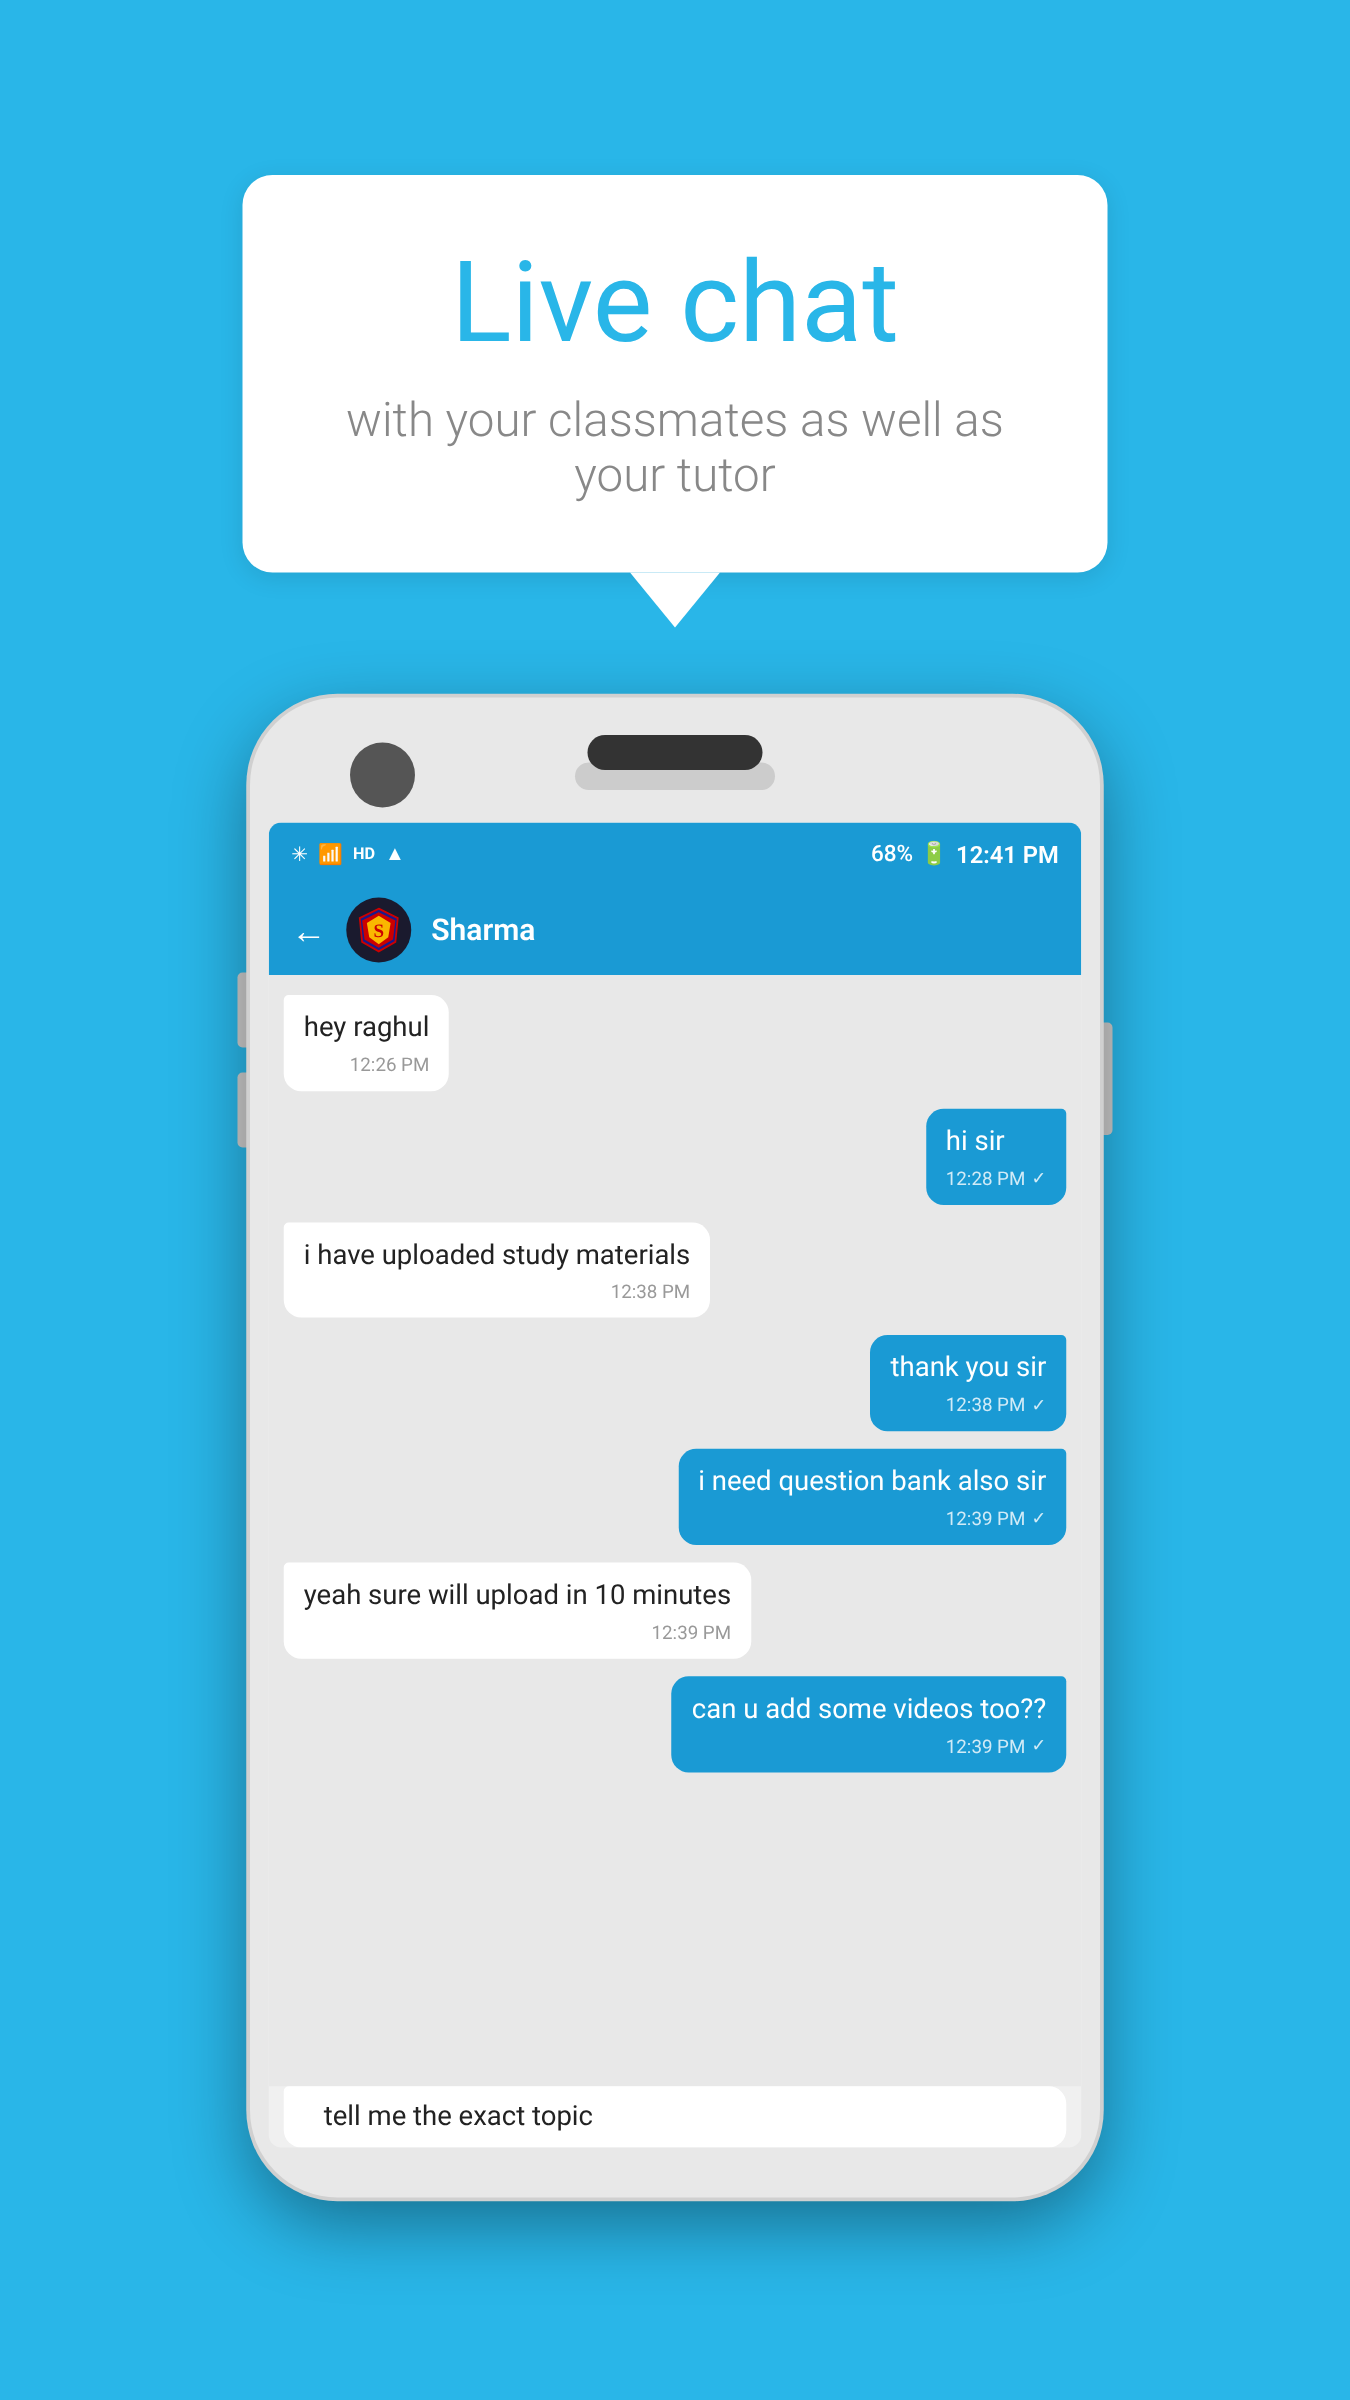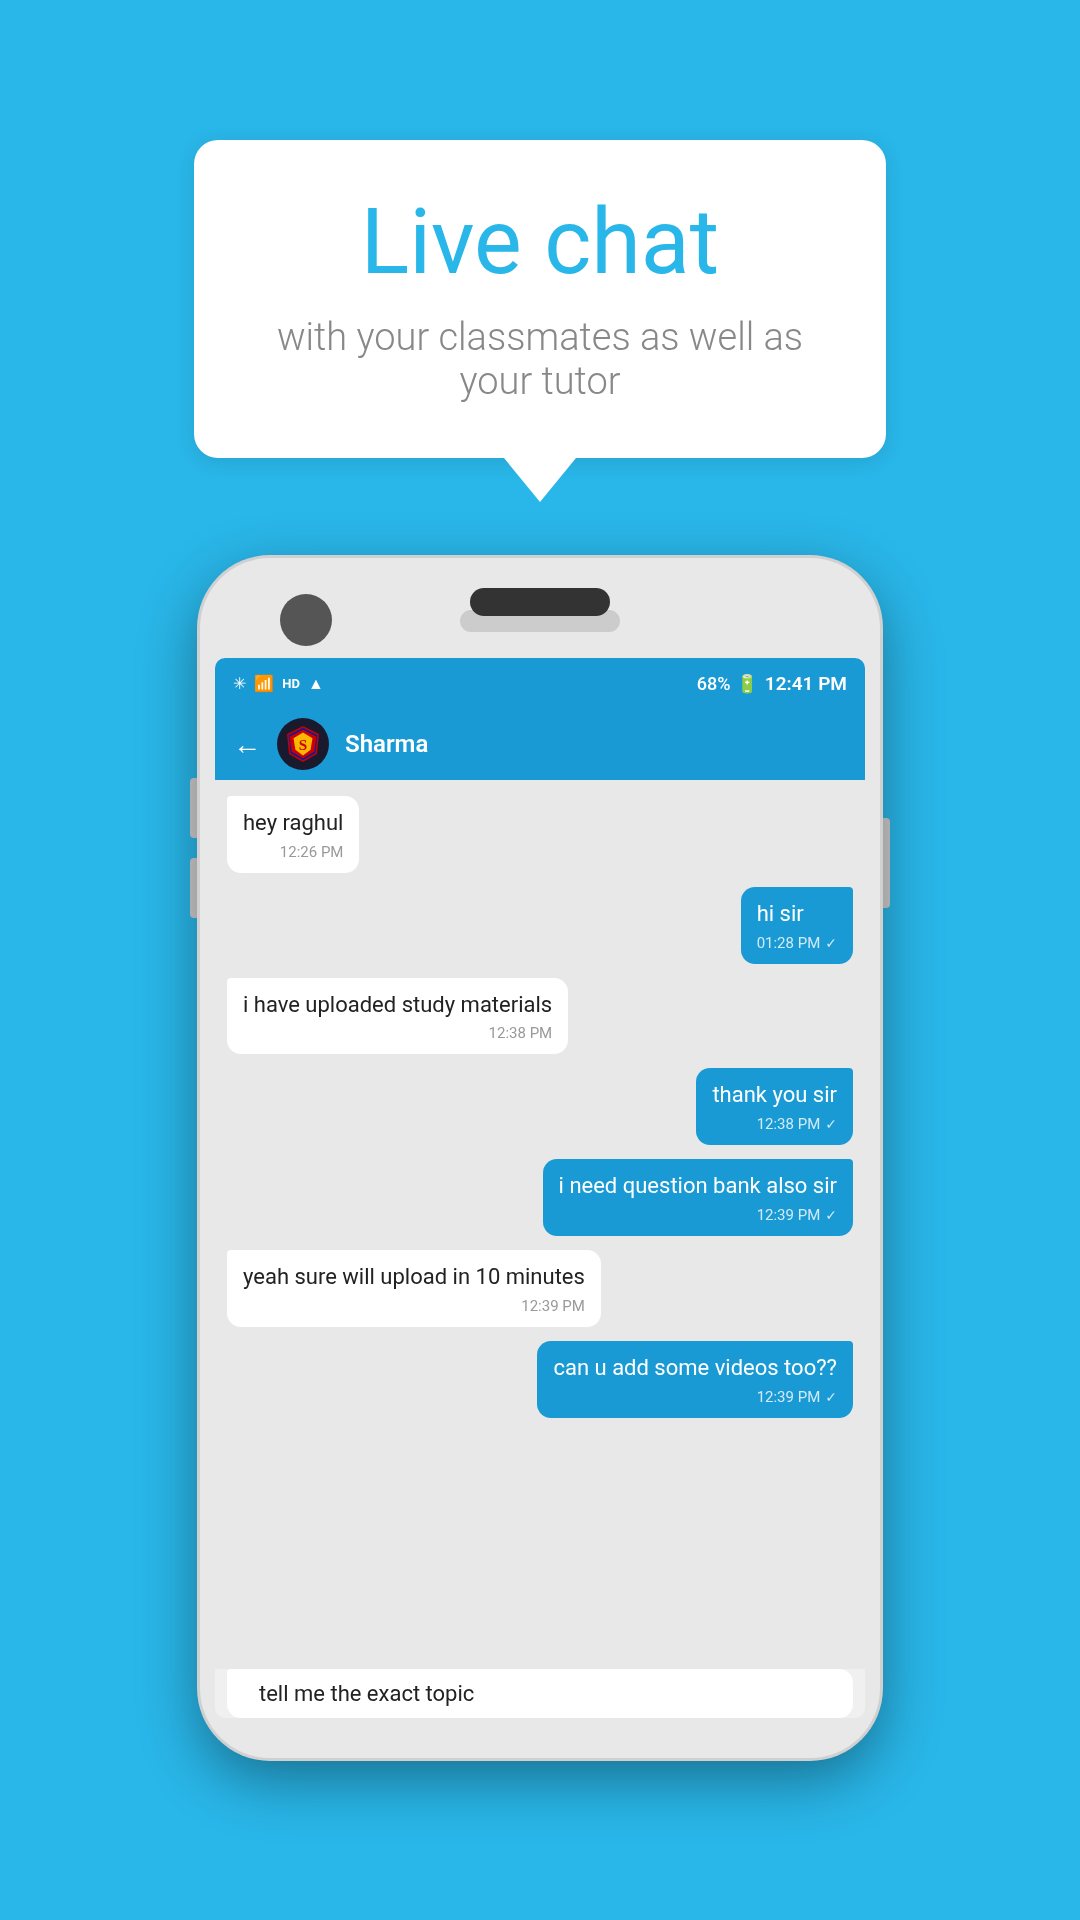--- a/index.html
+++ b/index.html
@@ -377,21 +377,21 @@
             <div class="msg-meta">
               <span class="msg-time">12:26 PM</span>
             </div>
           </div>
         </div>
 
         <div class="msg-row sent">
           <div class="msg-bubble sent">
             <div class="msg-text">hi sir</div>
             <div class="msg-meta">
-              <span class="msg-time">01:28 PM</span>
+              <span class="msg-time">12:28 PM</span>
               <span class="msg-tick">✓</span>
             </div>
           </div>
         </div>
 
         <div class="msg-row received">
           <div class="msg-bubble received">
             <div class="msg-text">i have uploaded study materials</div>
             <div class="msg-meta">
               <span class="msg-time">12:38 PM</span>

